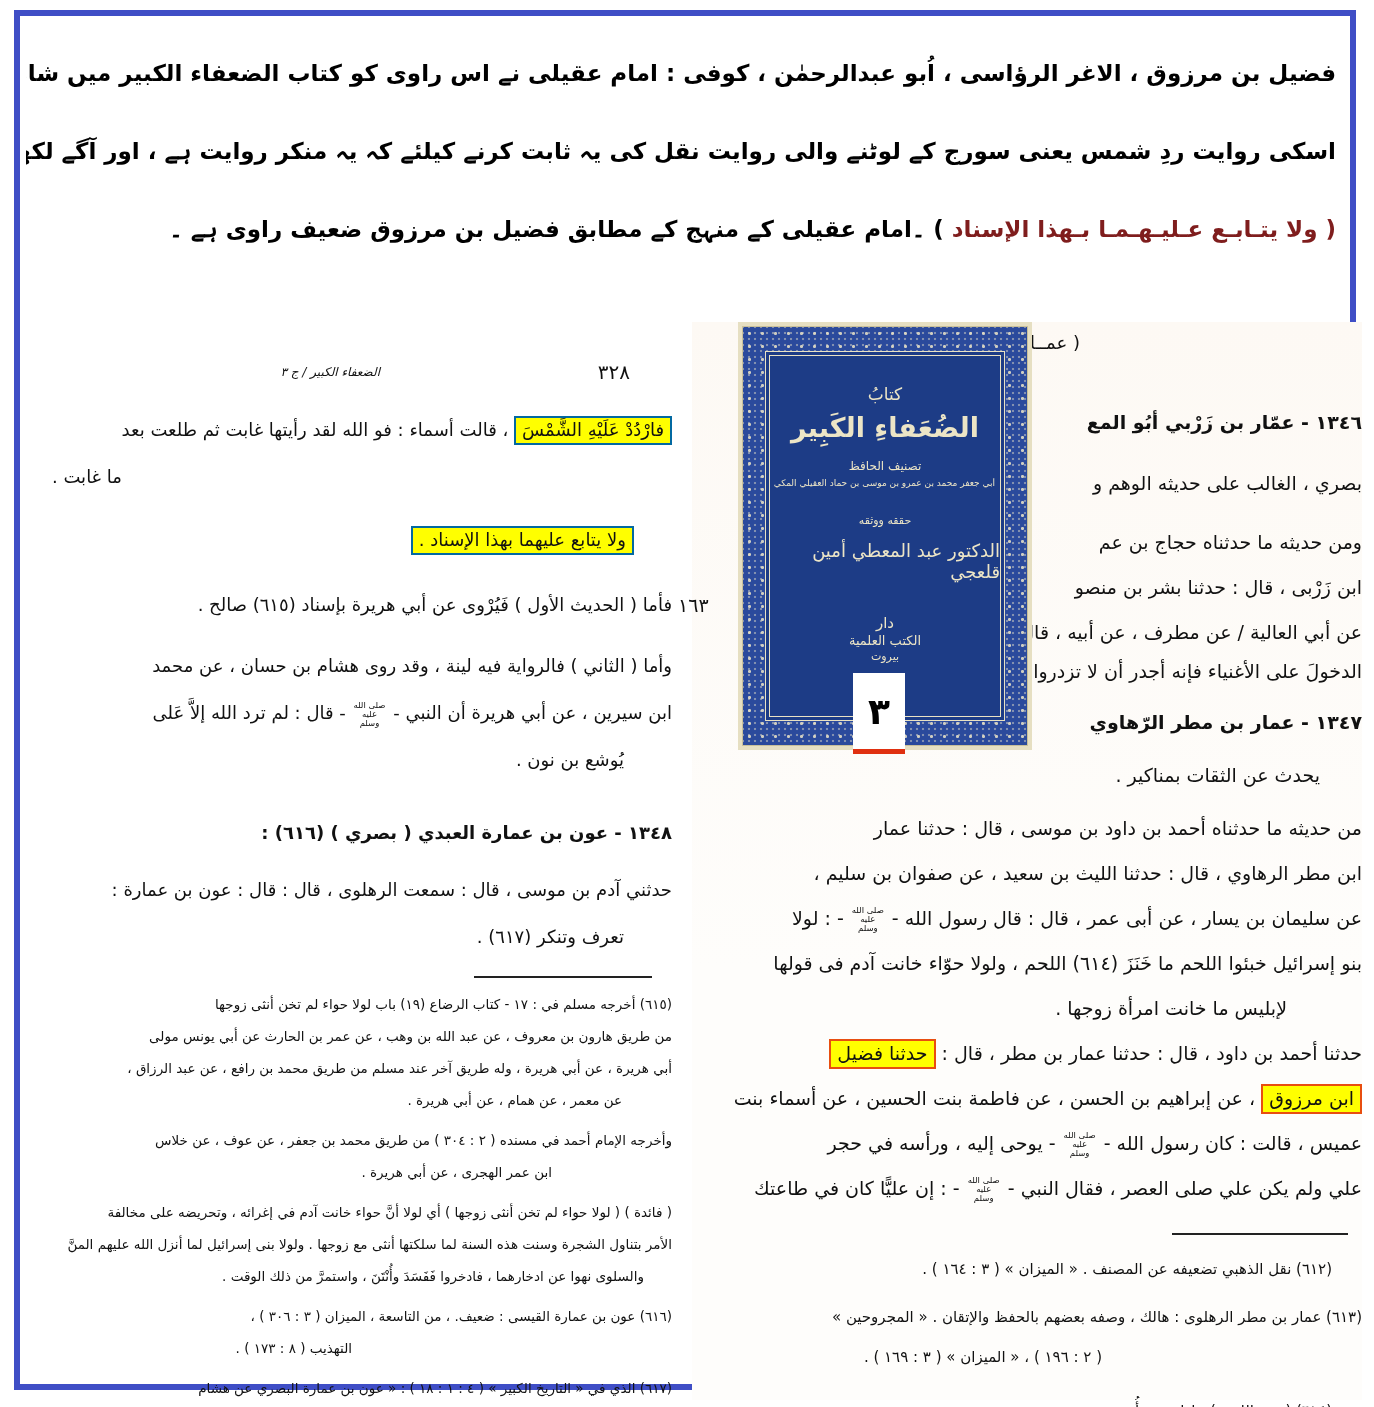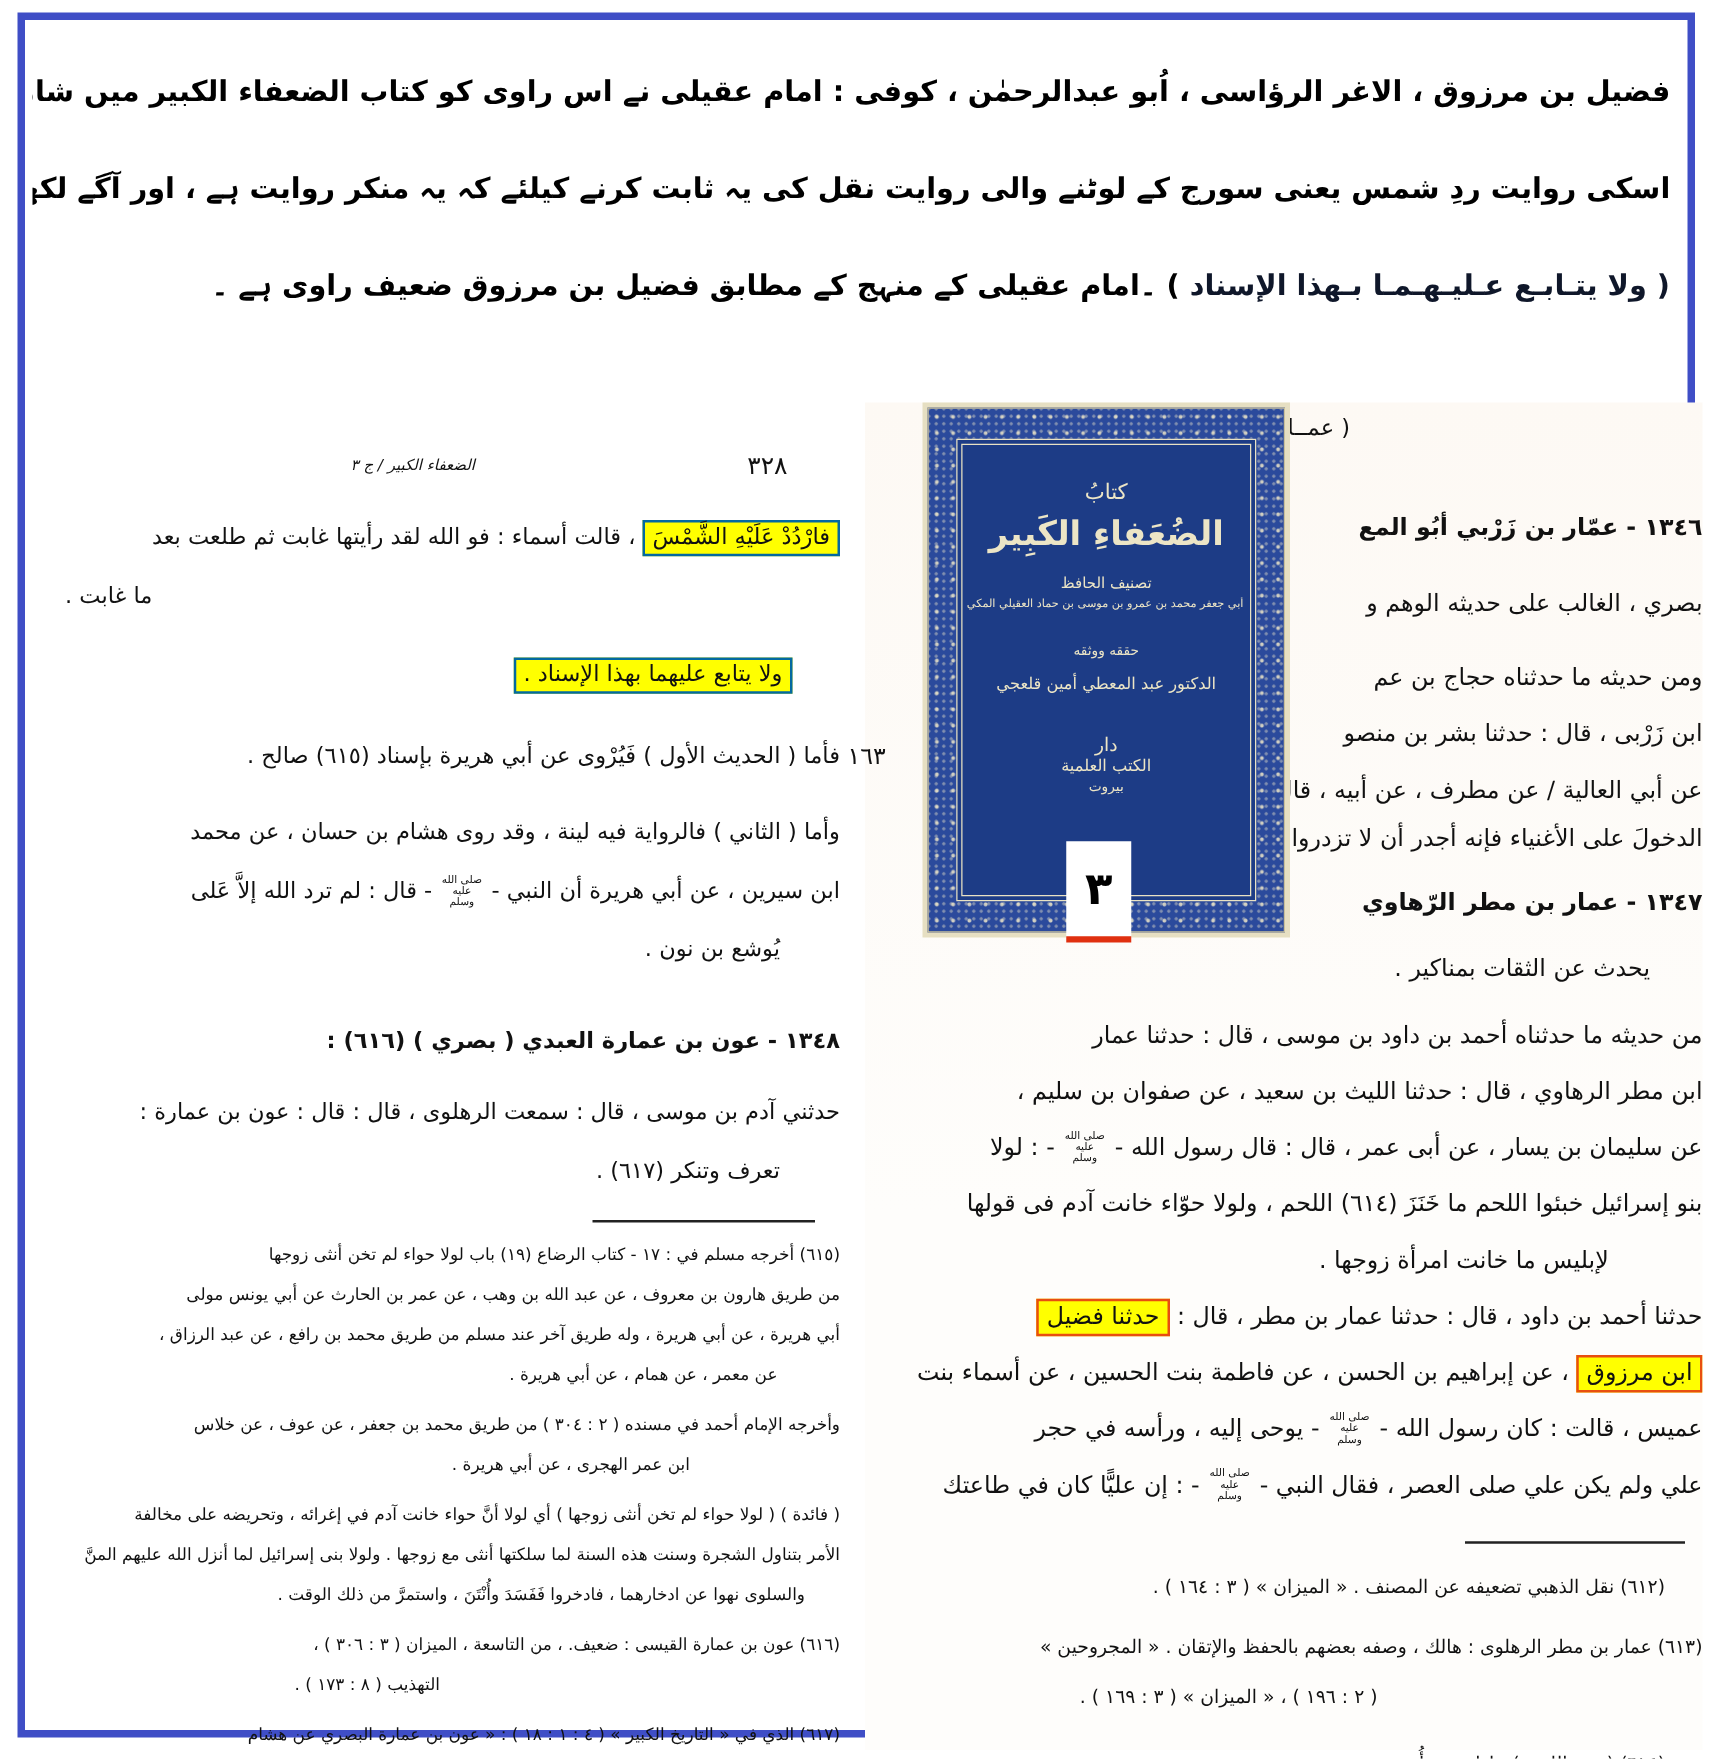--- a/index.html
+++ b/index.html
@@ -10,21 +10,21 @@
   
   #frame {
     position:absolute; left:14px; top:10px; width:1342px; height:1380px;
     border:6px solid #3f4ec6; box-sizing:border-box; pointer-events:none;
   }
 
   
   .tline { direction:rtl; text-align:right; white-space:nowrap; overflow:hidden; }
   .al-l { text-align:left; }
   .bold { font-weight:bold; }
-  .sg-red { color:#0f172a; }
+  .sg-red { color:#7f1d1d; }
   .sg-hl  { background:#ffff00; border:2px solid #0369a1; padding:1px 6px 3px 6px; }
   .sg-hlr { background:#ffff00; border:2px solid #e84e10; padding:1px 6px 3px 6px; }
   .sg-saw {
     display:inline-block; width:36px; font-size:8.5px; line-height:9px;
     white-space:normal; text-align:center; vertical-align:middle; font-weight:normal;
   }
 
   
   #urdu-header { position:absolute; top:34px; left:26px; right:38px; font-size:23px; font-weight:bold; color:#000; }
   #urdu-header .tline { line-height:78px; }
@@ -70,21 +70,21 @@
   }
   .cover-inner2 {
     width:100%; height:100%; box-sizing:border-box; border:1px solid #e9e2c4;
     color:#ece5c6; text-align:center; direction:rtl; overflow:hidden;
   }
   .cv-kitab   { font-size:17px; margin-top:28px; }
   .cv-title   { font-size:27px; font-weight:bold; margin-top:8px; letter-spacing:1px; }
   .cv-tasnif  { font-size:12px; margin-top:16px; }
   .cv-author  { font-size:9px; margin-top:5px; white-space:nowrap; overflow:hidden; padding:0 5px; }
   .cv-tahqiq  { font-size:11px; margin-top:26px; }
-  .cv-muhaqqiq{ font-size:13px; margin-top:13px; }
+  .cv-muhaqqiq{ font-size:18px; margin-top:13px;text-align:right; }
   .cv-dar     { font-size:15px; margin-top:32px; }
   .cv-pub     { font-size:13px; margin-top:1px; }
   .cv-beirut  { font-size:11px; margin-top:2px; }
   .vol-box {
     position:absolute; left:110px; top:346px; width:52px; height:76px;
     background:#ffffff; border-bottom:5px solid #e03010; color:#000;
     font-size:36px; font-weight:bold; display:flex; align-items:center; justify-content:center;
   }
 </style>
 </head>

